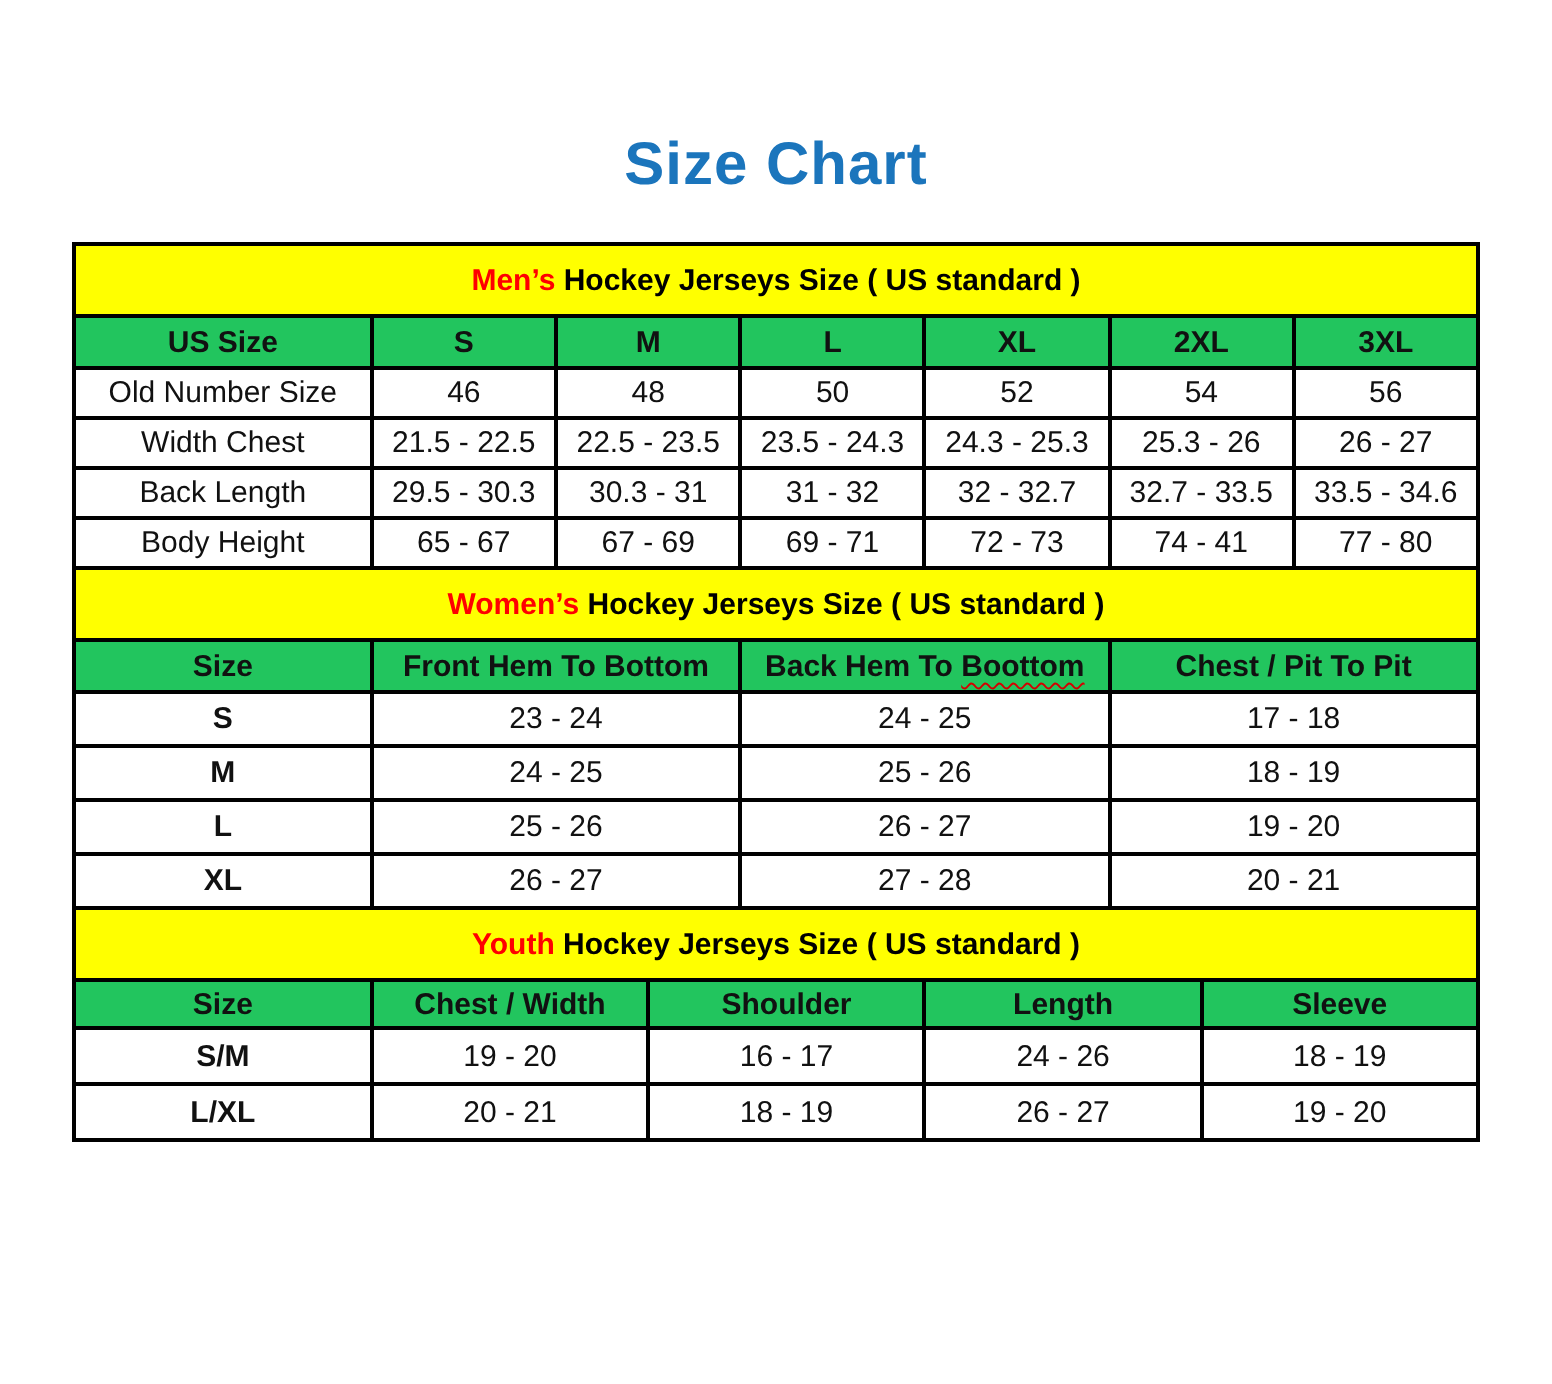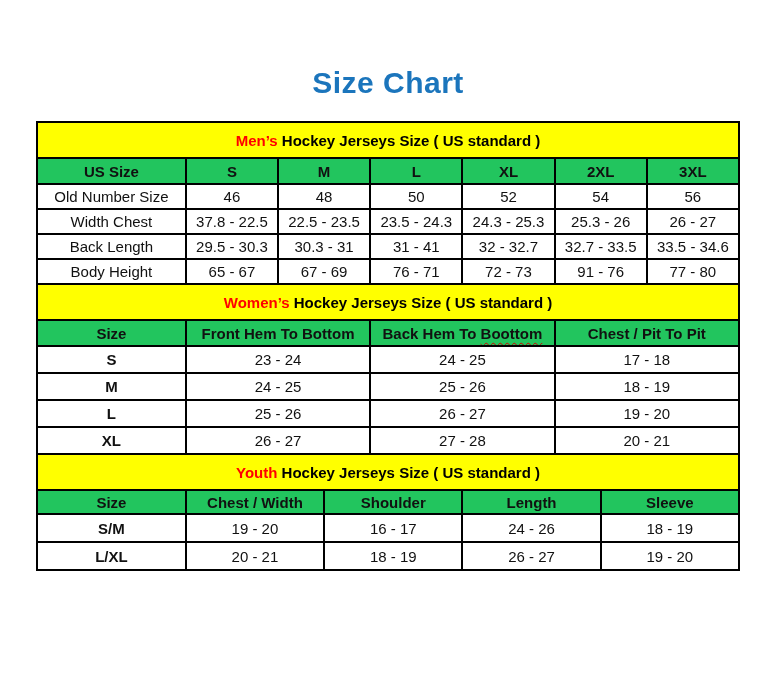--- a/index.html
+++ b/index.html
@@ -108,43 +108,43 @@
         <td class="row-lbl">Old Number Size</td>
         <td>46</td>
         <td>48</td>
         <td>50</td>
         <td>52</td>
         <td>54</td>
         <td>56</td>
       </tr>
       <tr class="data-row-men">
         <td class="row-lbl">Width Chest</td>
-        <td>37.8 - 22.5</td>
+        <td>21.5 - 22.5</td>
         <td>22.5 - 23.5</td>
         <td>23.5 - 24.3</td>
         <td>24.3 - 25.3</td>
         <td>25.3 - 26</td>
         <td>26 - 27</td>
       </tr>
       <tr class="data-row-men">
         <td class="row-lbl">Back Length</td>
         <td>29.5 - 30.3</td>
         <td>30.3 - 31</td>
-        <td>31 - 41</td>
+        <td>31 - 32</td>
         <td>32 - 32.7</td>
         <td>32.7 - 33.5</td>
         <td>33.5 - 34.6</td>
       </tr>
       <tr class="data-row-men">
         <td class="row-lbl">Body Height</td>
         <td>65 - 67</td>
         <td>67 - 69</td>
-        <td>76 - 71</td>
+        <td>69 - 71</td>
         <td>72 - 73</td>
-        <td>91 - 76</td>
+        <td>74 - 41</td>
         <td>77 - 80</td>
       </tr>
     </tbody>
       </table>
 
     <table class="size-table">
       <colgroup>
         <col class="c-label">
           <col>
           <col>

